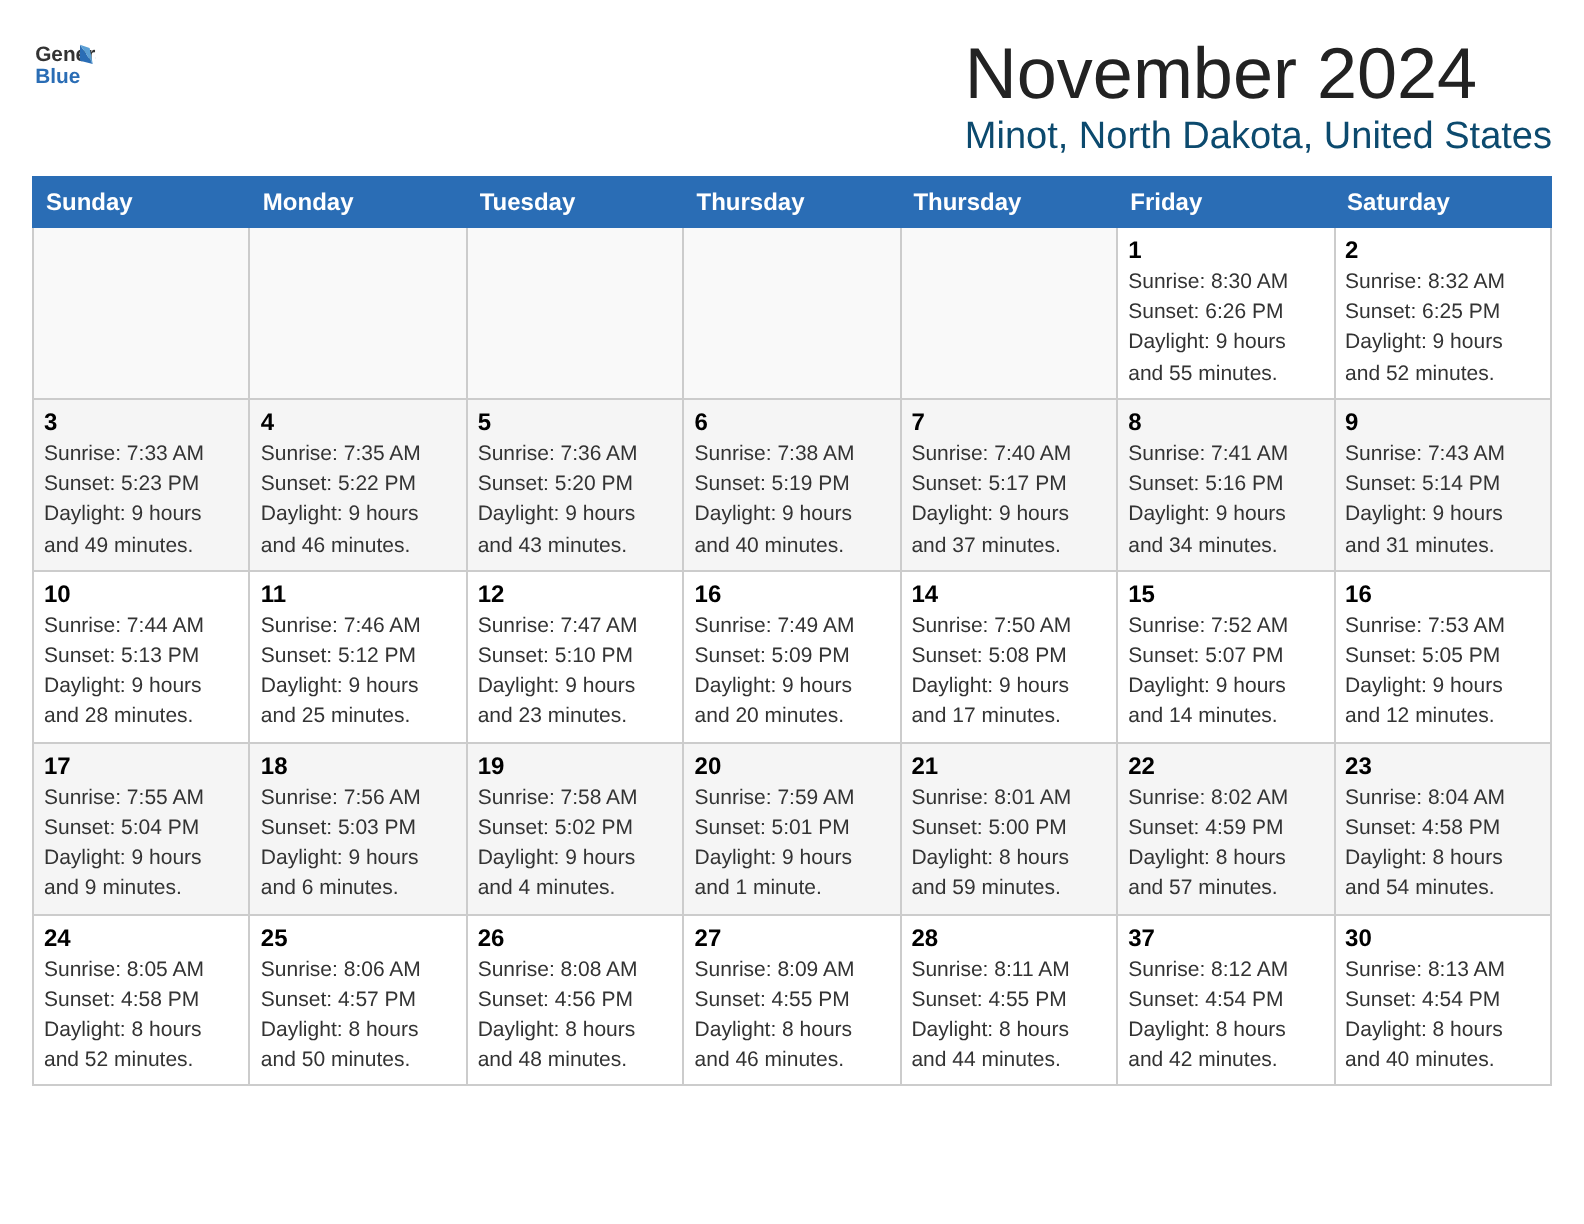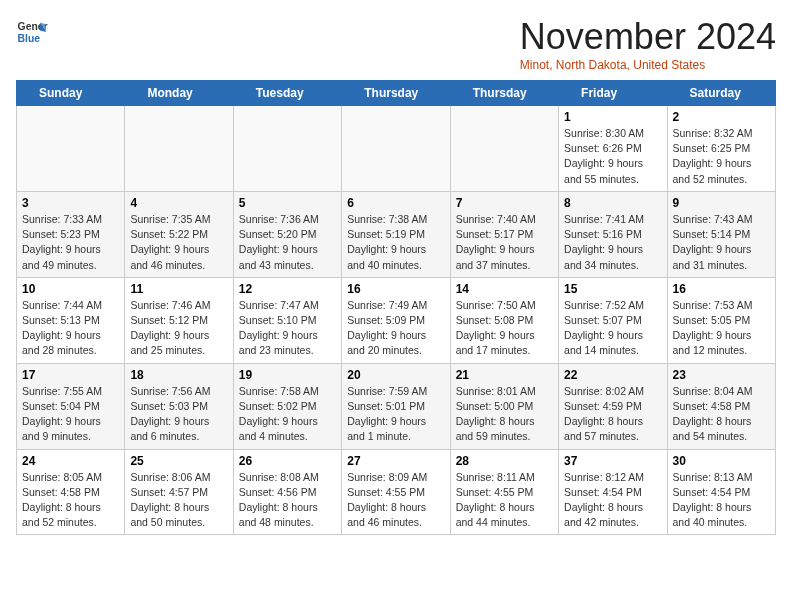--- a/index.html
+++ b/index.html
@@ -26,33 +26,33 @@
       height: 32px;
     }
     .title-area {
     }
     .month-title {
       font-size: 36px;
       font-weight: normal;
       color: #222;
     }
     .location-title {
-      font-size: 12px;
-      color: #c2410c;
+      font-size: 19px;
+      color: #0c4a6e;
     }
     .calendar-table {
       width: 100%;
       border-collapse: collapse;
       font-size: 11px;
     }
     .calendar-table th {
       background-color: #2a6db5;
       color: #fff;
       text-align: left;
-      padding: 5px 22px;
+      padding: 5px 6px;
       font-size: 12px;
       font-weight: bold;
       border: 1px solid #2a6db5;
     }
     .calendar-table td {
       border: 1px solid #ccc;
       vertical-align: top;
       padding: 4px 5px;
       width: calc(100% / 7);
       min-height: 80px;

